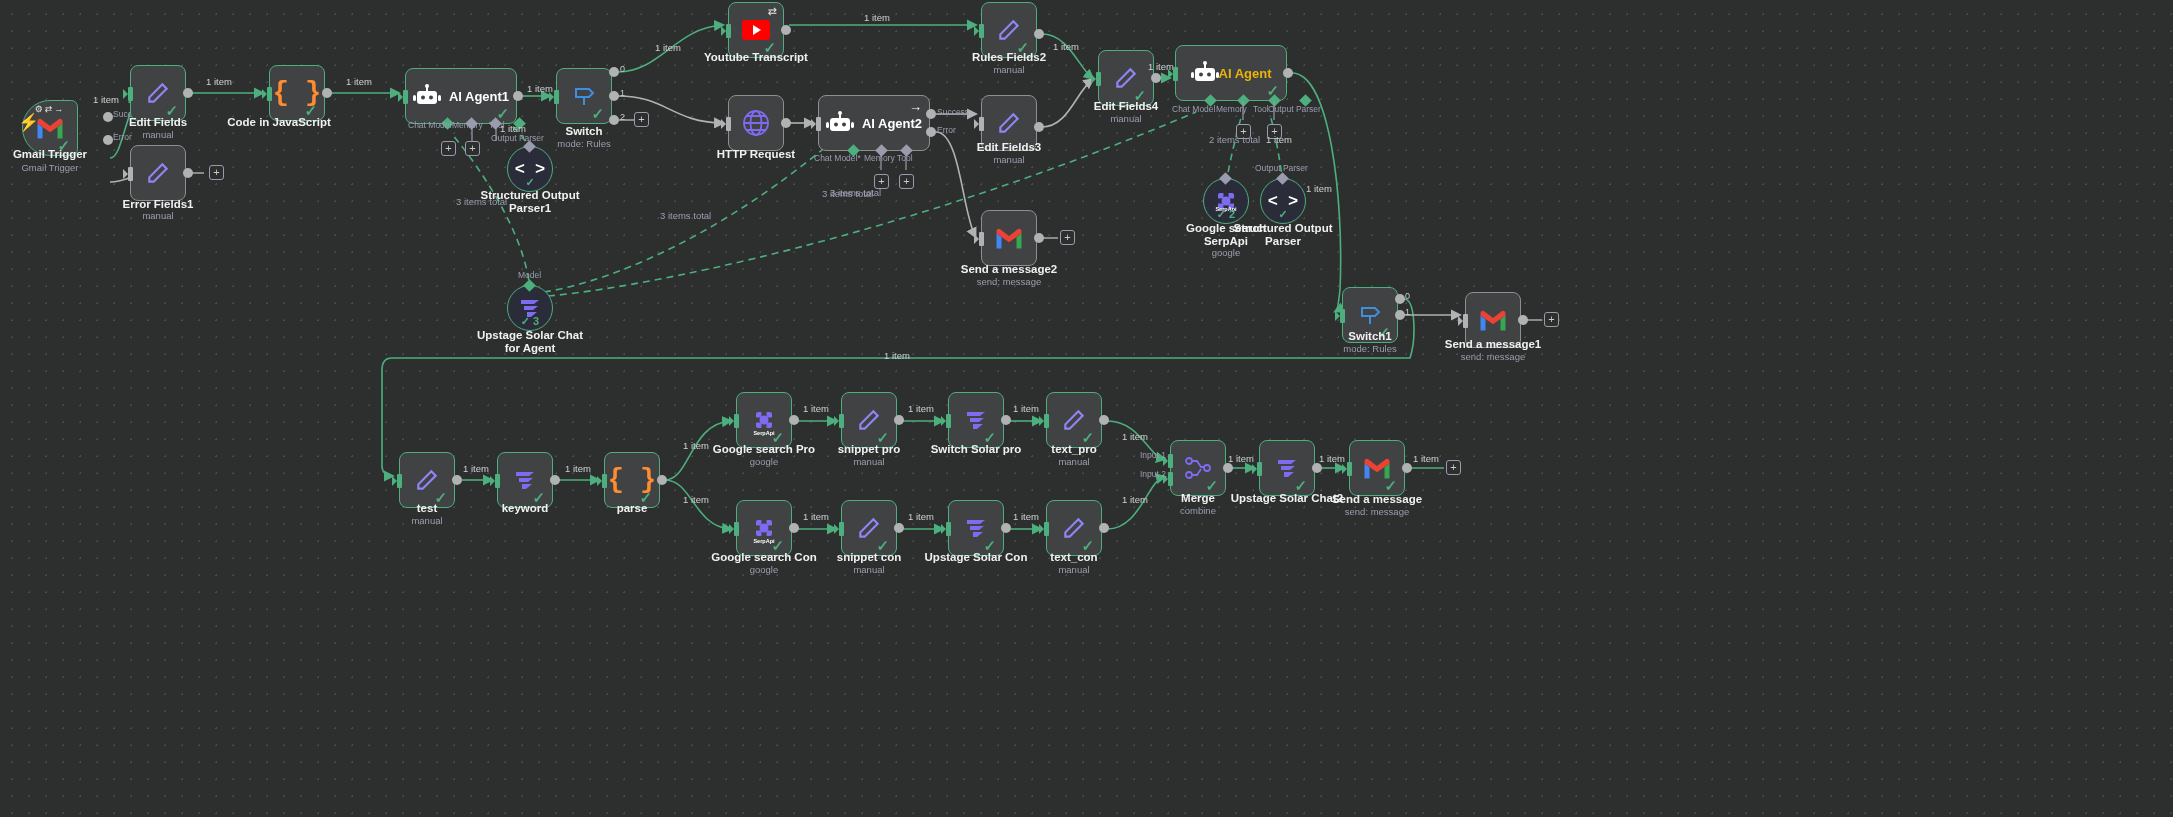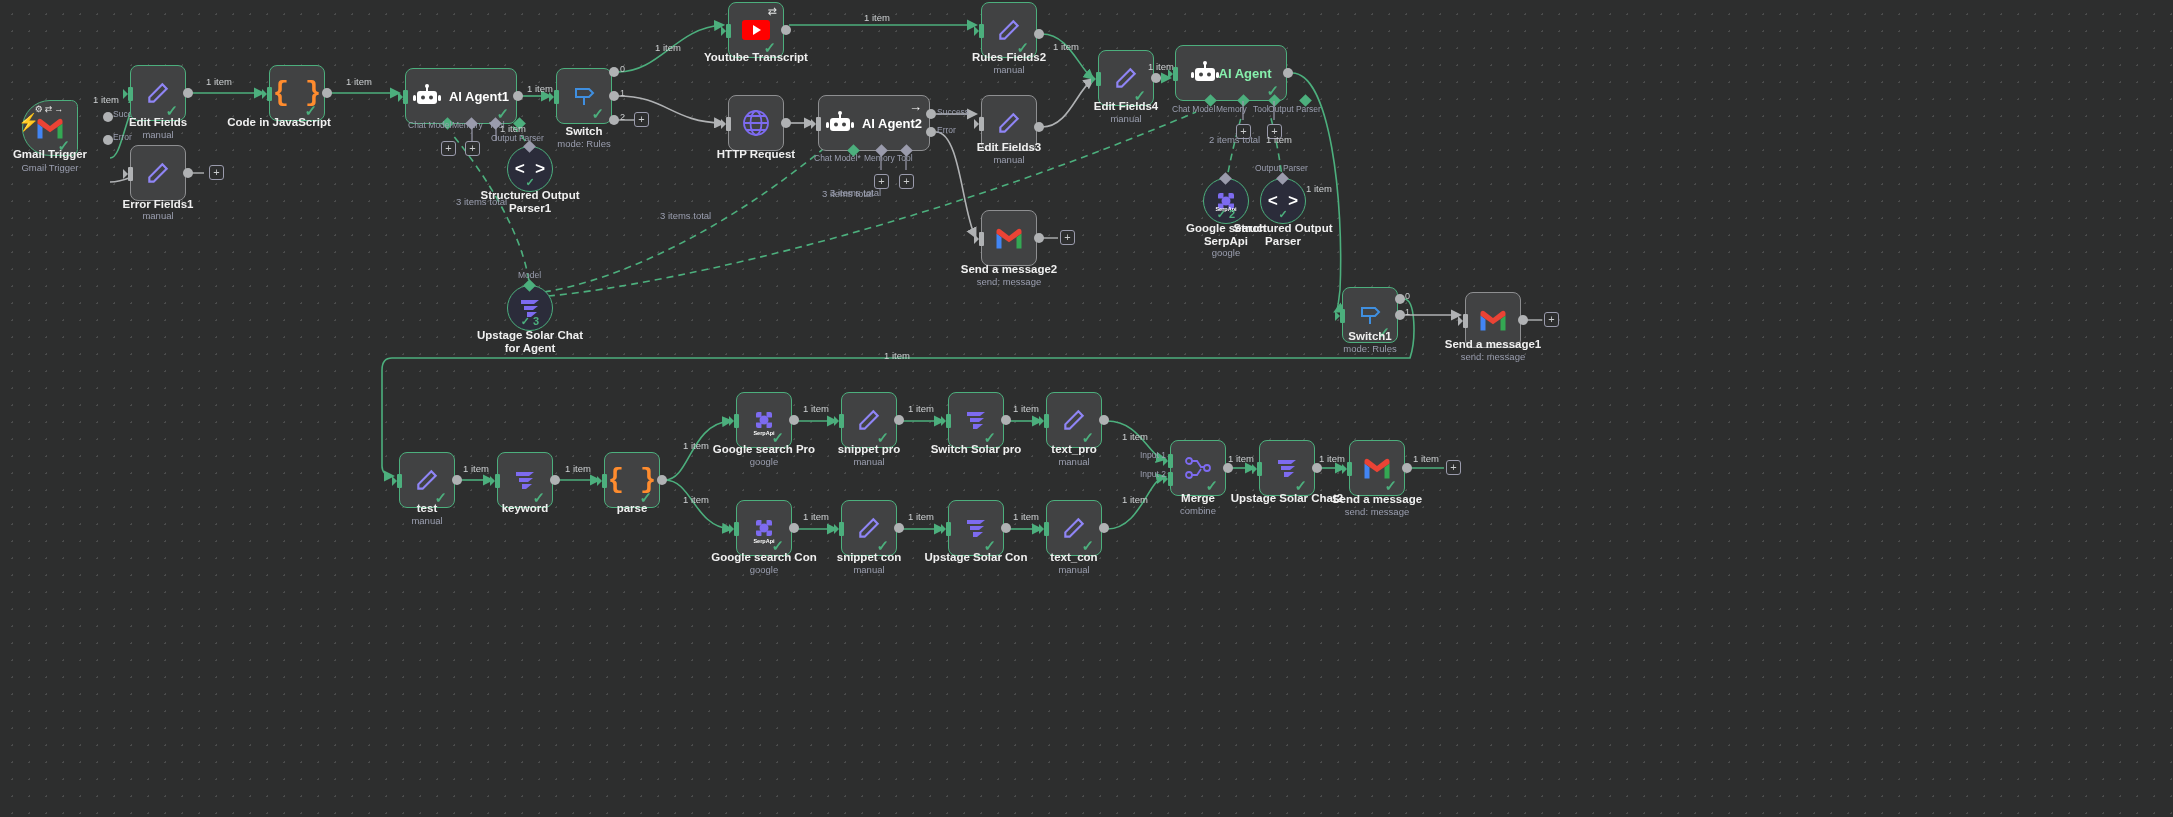--- a/index.html
+++ b/index.html
@@ -505,21 +505,21 @@
     <div class="port-in g" style="left:-3px;top:21px;"></div>
     <svg class="robot-ic" viewBox="0 0 28 24" fill="#fff">
       <rect x="4" y="7" width="20" height="13" rx="3"></rect>
         <rect x="13" y="2" width="2" height="5"></rect>
         <circle cx="14" cy="2" r="2"></circle>
       <rect x="0" y="11" width="3" height="6" rx="1.5"></rect>
         <rect x="25" y="11" width="3" height="6" rx="1.5"></rect>
       <circle cx="10" cy="13.5" r="2" fill="#414243"></circle>
         <circle cx="18" cy="13.5" r="2" fill="#414243"></circle>
     </svg>
-    <span style="color:#86efac;font-size:13px;font-weight:700;">AI Agent</span>
+    <span style="color:#eab308;font-size:13px;font-weight:700;">AI Agent</span>
     <span class="check">✓</span>
   </div>
   <div class="port-out" style="left:1283px;top:68px;"></div>
   <div class="port-diamond g" style="left:1206px;top:96px;"></div>
   <div class="port-diamond g" style="left:1239px;top:96px;"></div>
   <div class="port-diamond g" style="left:1270px;top:96px;"></div>
   <div class="port-diamond g" style="left:1301px;top:96px;"></div>
   <div class="portlabel" style="left:1172px;top:104px;">Chat Model</div>
   <div class="portlabel" style="left:1216px;top:104px;">Memory</div>
   <div class="portlabel" style="left:1253px;top:104px;">Tool</div>

